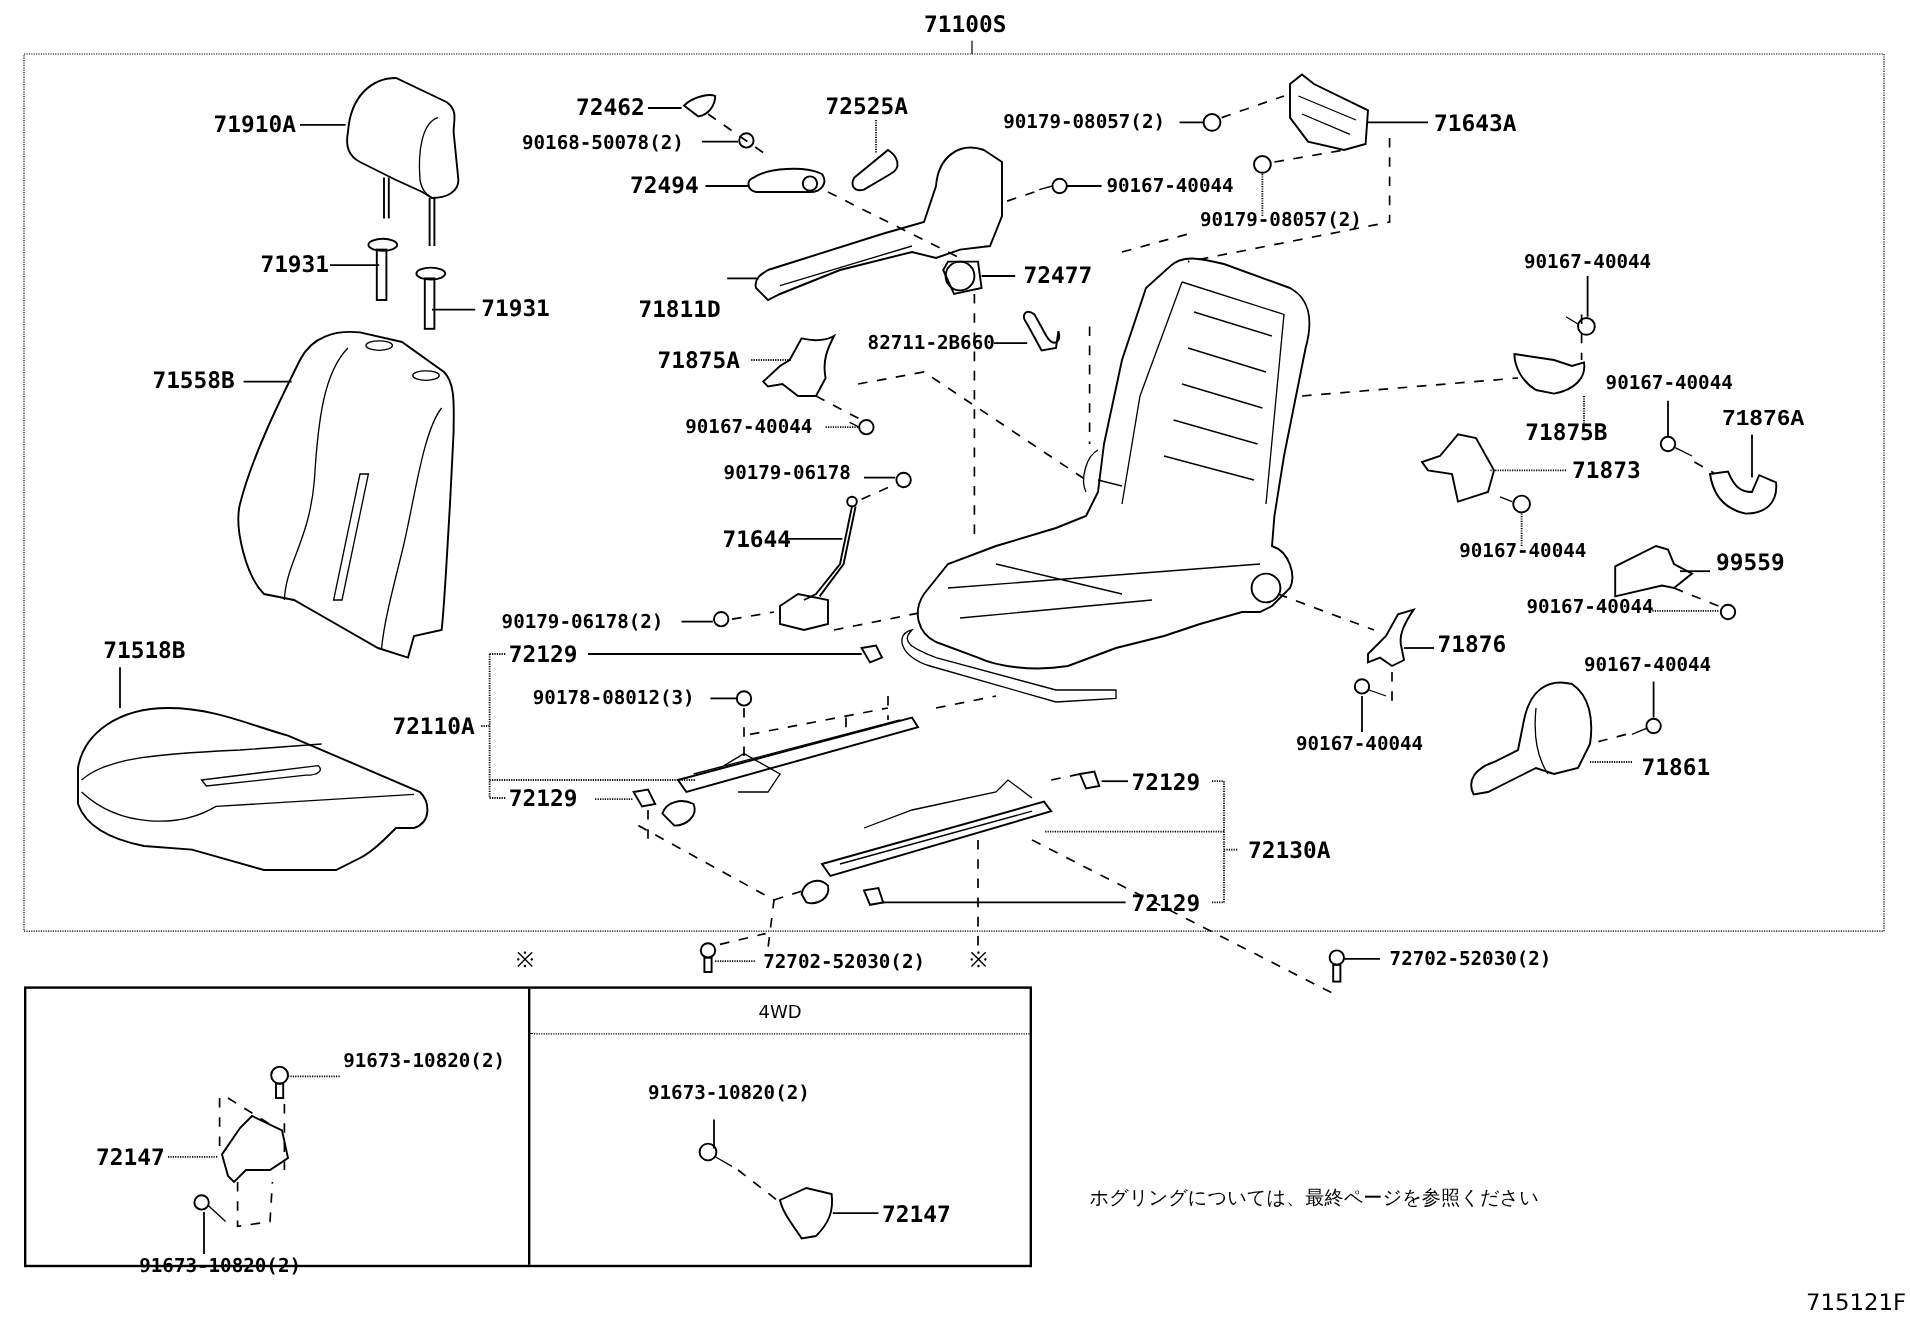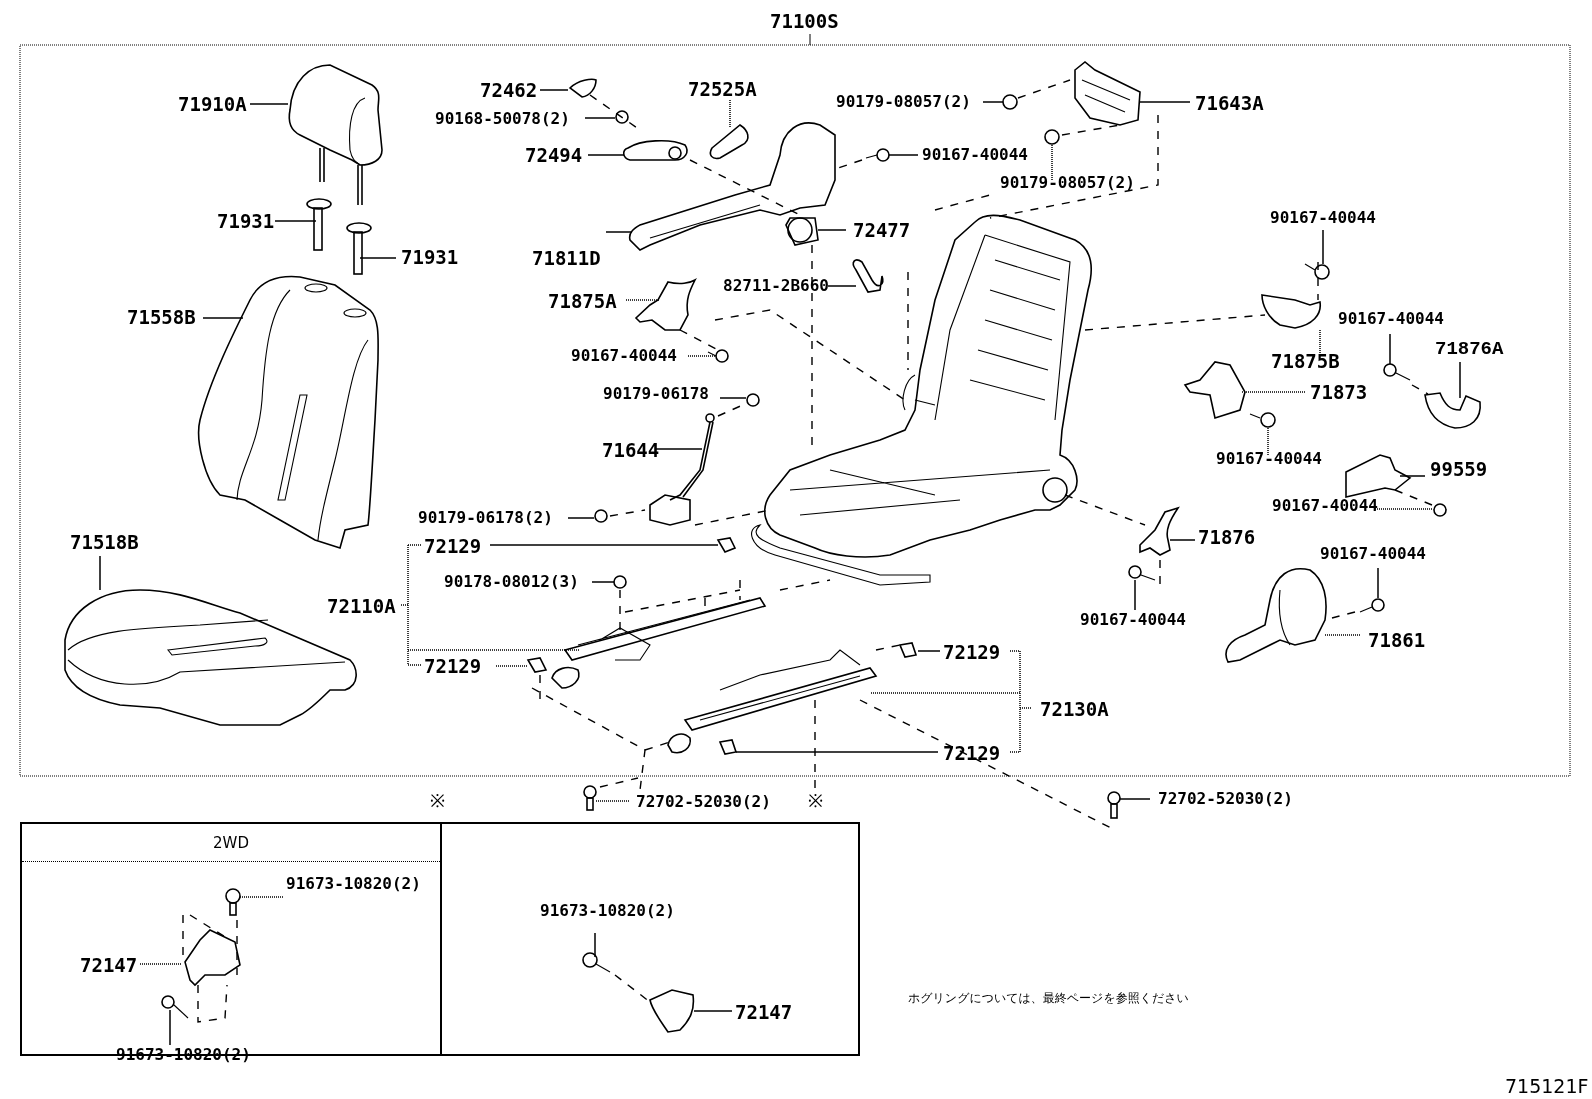--- a/index.html
+++ b/index.html
@@ -1,21 +1,21 @@
 <!DOCTYPE html>
 <html><head>
 <meta charset="utf-8">
 <style>
   html, body { margin:0; padding:0; background:#ffffff; }
   body { width:1592px; height:1099px; position:relative; overflow:hidden; font-family:"DejaVu Sans Mono","Liberation Mono",monospace; color:#000; }
   #diagram { position:absolute; left:0; top:0; width:1592px; height:1099px; }
   .lbl { position:absolute; font-family:"DejaVu Sans Mono","Liberation Mono",monospace; font-weight:bold; font-size:16px; letter-spacing:0px; white-space:nowrap; line-height:18px; }
   .lbl.big { font-size:19px; line-height:22px; }
   .lbl.thin { font-weight:normal; font-family:"DejaVu Sans","Liberation Sans",sans-serif; font-size:15px; }
-  .lbl.note { font-weight:normal; font-family:"DejaVu Sans","Liberation Sans",sans-serif; font-size:12px; }
+  .lbl.note { font-weight:normal; font-family:"DejaVu Sans","Liberation Sans",sans-serif; font-size:16px; }
   .lbl.mark { font-weight:normal; font-size:18px; }
   .inset { position:absolute; left:20px; top:822px; width:840px; height:234px; border:2px solid #000; box-sizing:border-box; }
   .inset .hdr { position:absolute; top:0; height:38px; border-bottom:1px dotted #000; box-sizing:border-box; }
   .inset .divider { position:absolute; left:418px; top:0; width:0; height:100%; border-left:2px solid #000; }
   .part { fill:none; stroke:#000; stroke-width:1.6; }
   .thin { stroke-width:1.1; }
   .dash { fill:none; stroke:#000; stroke-width:1.4; stroke-dasharray:8 8; }
   .lead { fill:none; stroke:#000; stroke-width:1.5; }
 </style>
 </head>
@@ -272,21 +272,21 @@
     <line class="lead" x1="694" y1="1011" x2="732" y2="1011"></line>
   </g>
 </svg>
 
 <div class="lbl big" style="left:770px;top:10px;">71100S</div>
 
 <div class="lbl big" style="left:178px;top:93px;">71910A</div>
 <div class="lbl big" style="left:217px;top:210px;">71931</div>
 <div class="lbl big" style="left:401px;top:246px;">71931</div>
 <div class="lbl big" style="left:127px;top:306px;">71558B</div>
-<div class="lbl big" style="left:70px;top:531px;text-align:right;">71518B</div>
+<div class="lbl big" style="left:86px;top:531px;text-align:right;">71518B</div>
 
 <div class="lbl big" style="left:480px;top:79px;">72462</div>
 <div class="lbl" style="left:435px;top:110px;">90168-50078(2)</div>
 <div class="lbl big" style="left:525px;top:144px;">72494</div>
 <div class="lbl big" style="left:688px;top:78px;">72525A</div>
 <div class="lbl big" style="left:532px;top:221px;margin-top:26px;">71811D</div>
 <div class="lbl big" style="left:853px;top:219px;">72477</div>
 
 <div class="lbl" style="left:836px;top:93px;">90179-08057(2)</div>
 <div class="lbl big" style="left:1195px;top:92px;">71643A</div>
@@ -321,22 +321,22 @@
 <div class="lbl big" style="left:943px;top:641px;">72129</div>
 <div class="lbl big" style="left:1040px;top:698px;">72130A</div>
 <div class="lbl big" style="left:943px;top:742px;">72129</div>
 
 <div class="lbl" style="left:636px;top:793px;">72702-52030(2)</div>
 <div class="lbl" style="left:1158px;top:790px;">72702-52030(2)</div>
 <div class="lbl mark" style="left:430px;top:792px;">※</div>
 <div class="lbl mark" style="left:808px;top:792px;">※</div>
 
 <div class="inset">
-  <div class="hdr" style="left:0;width:418px;">
-    <div class="lbl thin" style="position:absolute;left:0;width:418px;text-align:center;top:10px;">2WD</div>
+  <div class="hdr" style="left:420px;width:416px;">
+    <div class="lbl thin" style="position:absolute;left:0;width:416px;text-align:center;top:10px;">4WD</div>
   </div>
   <div class="divider"></div>
 </div>
 <div class="lbl" style="left:286px;top:875px;">91673-10820(2)</div>
 <div class="lbl big" style="left:80px;top:954px;">72147</div>
 <div class="lbl" style="left:116px;top:1046px;">91673-10820(2)</div>
 <div class="lbl" style="left:540px;top:902px;">91673-10820(2)</div>
 <div class="lbl big" style="left:735px;top:1001px;">72147</div>
 
 <div class="lbl note" style="left:908px;top:989px;">ホグリングについては、最終ページを参照ください</div>

